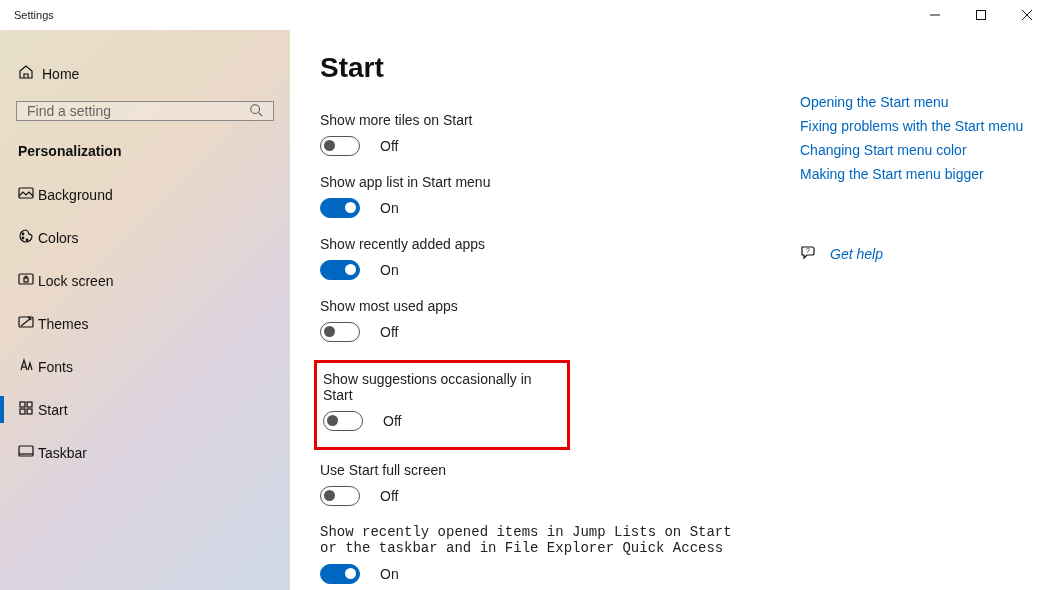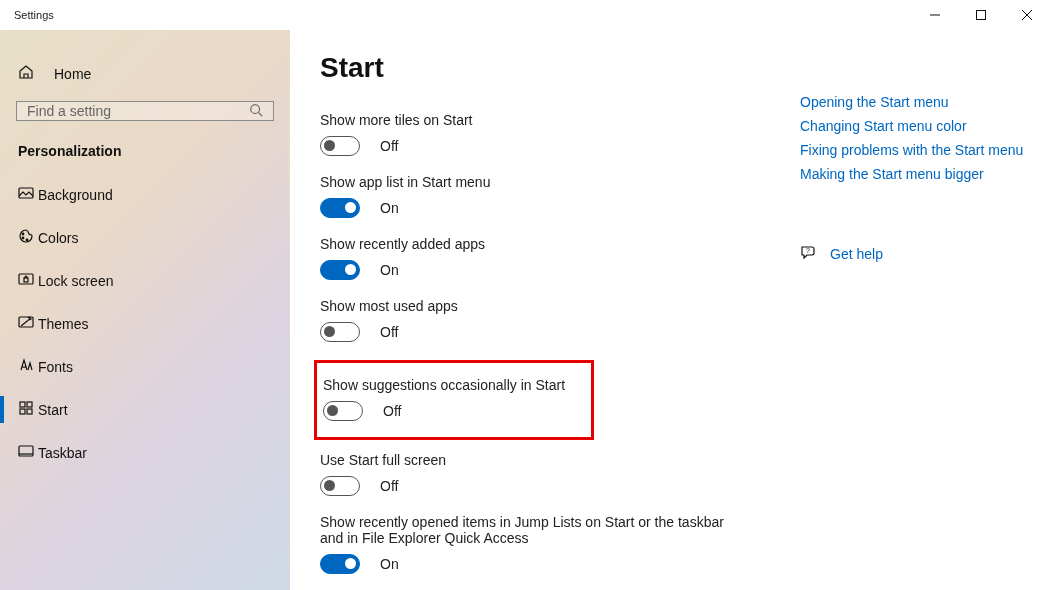--- a/index.html
+++ b/index.html
@@ -13,21 +13,21 @@
   .cap { width: 46px; height: 30px; display: flex; align-items: center; justify-content: center; }
   .cap svg { display:block; }
 
   .main { display:flex; height: calc(590px - 30px); }
 
   .sidebar {
     width: 290px; padding-top: 24px; position:relative;
     background: linear-gradient(135deg, #e7dfc8 0%, #ead9c8 35%, #dcd3df 65%, #cfdae6 100%);
     border-right: 1px solid rgba(0,0,0,0);
   }
-  .home-row { display:flex; align-items:center; gap:20px; padding: 10px 18px; font-size:14px; color:#111; }
+  .home-row { display:flex; align-items:center; gap:8px; padding: 10px 18px; font-size:14px; color:#111; }
   .home-row svg { width:16px; height:16px; }
 
   .search-wrap { padding: 8px 16px 12px 16px; }
   .search {
     display:flex; align-items:center; justify-content:space-between;
     width: 258px; height: 20px; border:1px solid #8a8a8a; background: rgba(255,255,255,0.25);
     padding: 0 10px; font-size:14px; color:#666;
   }
 
   .category { padding: 10px 18px 14px 18px; font-weight:600; font-size:14px; color:#111; }
@@ -36,36 +36,36 @@
   .navitem svg { width:16px; height:16px; flex:0 0 16px; }
   .navitem.active::before {
     content:""; position:absolute; left:0; top:8px; bottom:8px; width:4px; background:#0067c0;
   }
 
   .content { flex:1; display:flex; padding: 22px 0 0 30px; }
   .settings { width: 460px; }
   .page-title { font-size: 28px; font-weight: 600; margin-bottom: 28px; color:#111;}
   .setting { margin-bottom: 18px; }
   .setting-label { font-size: 14px; color:#222; margin-bottom: 8px; }
-  .setting-multi { max-width: 420px; }
+  .setting-multi { max-width: 420px; font-family: Liberation Mono, monospace; }
   .toggle-row { display:flex; align-items:center; gap:20px; }
   .toggle { width:40px; height:20px; border-radius:11px; position:relative; }
   .toggle.off { border:1.5px solid #555; background:transparent; }
   .toggle.off::after { content:""; position:absolute; left:3px; top:3px; width:11px; height:11px; border-radius:50%; background:#555; }
   .toggle.on { background:#0067c0; border:1.5px solid #0067c0; }
   .toggle.on::after { content:""; position:absolute; right:3px; top:3px; width:11px; height:11px; border-radius:50%; background:#fff; }
   .toggle-state { font-size:14px; color:#222; }
-  .highlight-box { border: 3px solid #e60000; padding: 14px 10px 10px 0px; margin-left:-6px; padding-left:6px; width: 280px; }
+  .highlight-box { border: 3px solid #e60000; padding: 8px 10px 10px 0px; margin-left:-6px; padding-left:6px; width: 256px; }
   .link { color:#0067c0; font-size:14px; text-decoration:none; cursor:pointer; display:block; }
 
   .rightcol { padding-top: 42px; padding-left: 20px; width: 260px; }
   .help-header { font-size:14px; color:#222; margin-bottom: 16px; }
   .rightcol .link { margin-bottom: 8px; }
   .action-row { display:flex; align-items:center; gap:14px; margin-top: 10px; }
-  .action-row .link { margin-bottom:0; }
+  .action-row .link { margin-bottom:0;font-style:italic; }
   .action-row svg { width:16px; height:16px; flex:0 0 16px; }
   .spacer-lg { height: 44px; }
 </style>
 </head>
 <body>
 
 <div class="titlebar">
   <span>Settings</span>
   <div class="titlecaps">
     <div class="cap">
@@ -231,22 +231,22 @@
         <div class="toggle-row">
           <div class="toggle on"></div>
           <span class="toggle-state">On</span>
         </div>
       </div>
 
     </div>
 
     <div class="rightcol">
       <a class="link">Opening the Start menu</a>
+      <a class="link">Fixing problems with the Start menu</a>
       <a class="link">Changing Start menu color</a>
-      <a class="link">Fixing problems with the Start menu</a>
       <a class="link">Making the Start menu bigger</a>
 
       <div class="spacer-lg"></div>
 
       <div class="action-row">
         <span>
           <svg viewBox="0 0 16 16" fill="none" stroke="#111" stroke-width="1.2">
               <path d="M2 3 H12 A2 2 0 0 1 14 5 V9 A2 2 0 0 1 12 11 H7 L4 14 V11 H2 Z"></path>
               <text x="6" y="9" font-size="7" fill="#111" stroke="none">?</text>
             </svg>

